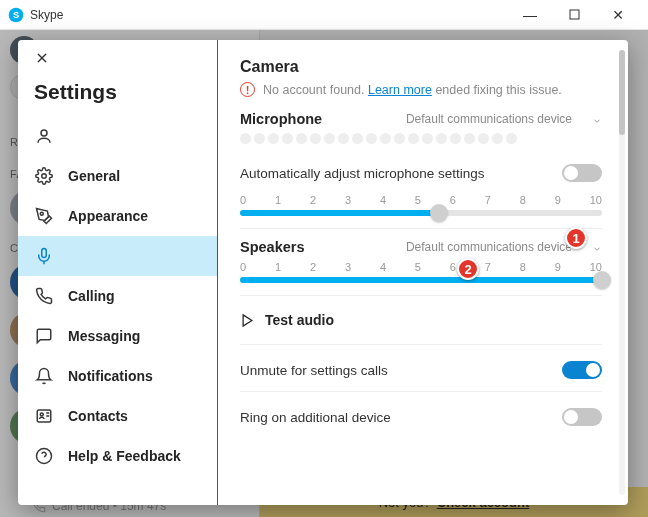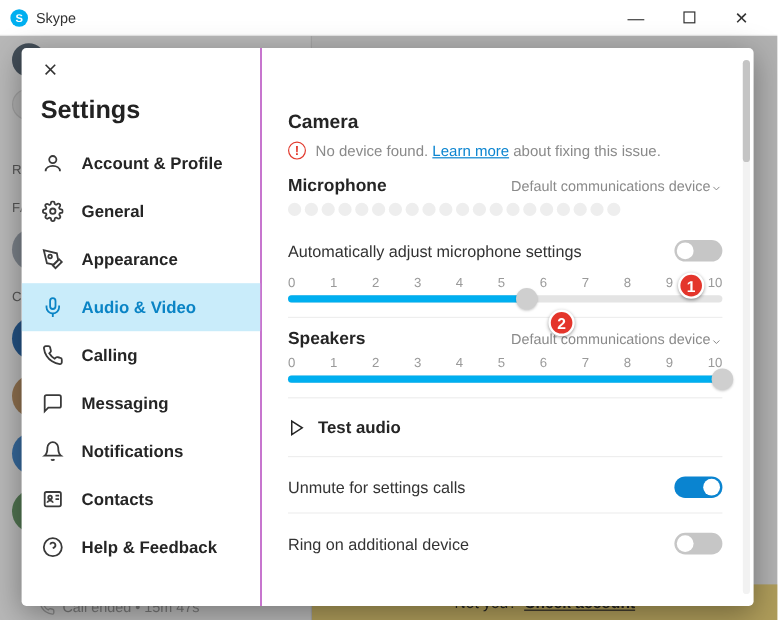--- a/index.html
+++ b/index.html
@@ -33,28 +33,28 @@
 .settings-sidebar { width:200px; border-right:1px solid #a21caf; overflow:hidden; }
 .close-x { width:36px; height:36px; display:flex; align-items:center; justify-content:center; margin-left:6px; }
 .settings-title { font-size:21px; font-weight:700; color:#222; padding:4px 16px 12px; }
 .nav-item { display:flex; align-items:center; gap:14px; padding:10px 16px; font-size:14px; font-weight:600; color:#252525; cursor:pointer; }
 .nav-item.selected { background:#c9ecfa; color:#0a84c5; }
 .nav-item .ic { width:20px; height:20px; display:flex; align-items:center; justify-content:center; }
 .nav-item .ic svg { stroke:#3a3a3a; }
 .nav-item.selected .ic svg { stroke:#0a84c5; }
 
 .settings-content { flex:1; padding:18px 26px 10px 22px; overflow:hidden; position:relative; font-size:13.5px; color:#333; }
-.sec-title { font-size:16px; font-weight:700; margin-bottom:6px; color:#252525;margin-top:36px; }
+.sec-title { font-size:16px; font-weight:700; margin-bottom:6px; color:#252525; }
 .warn-row { display:flex; align-items:center; gap:8px; font-size:12.5px; color:#8a8a8a; margin-bottom:14px; }
 .warn-row .warn-ico { width:15px; height:15px; border:1.5px solid #e23b2e; border-radius:50%; color:#e23b2e; display:flex; align-items:center; justify-content:center; font-size:11px; font-weight:700; }
 .warn-row a { color:#0a84d0; text-decoration:underline; }
 .cat-label { font-size:11px; color:#9a9a9a; letter-spacing:1px; font-weight:600; margin:6px 0 10px; }
 .row-title { display:flex; align-items:center; justify-content:space-between; margin-bottom:6px; }
 .row-title .lbl { font-size:14.5px; color:#252525; font-weight:600; }
-.dev-sel { font-size:12px; color:#8a8a8a; display:flex; align-items:flex-end; gap:0; }
+.dev-sel { font-size:12px; color:#8a8a8a; display:flex; align-items:flex-end; gap:20px; }
 .dots { display:flex; gap:3px; margin:6px 0 10px; }
 .dots span { width:11px; height:11px; border-radius:50%; background:#eeeeee; }
 
 .switch-row { display:flex; align-items:center; justify-content:space-between; padding:10px 0;gap:45px; }
 .switch-row .sl { font-size:13.5px; color:#333; }
 .toggle { width:40px; height:18px; border-radius:10px; background:#c6c6c6; position:relative; }
 .toggle .knob { position:absolute; width:14px; height:14px; background:#fff; border-radius:50%; top:2px; left:2px; }
 .toggle.on { background:#0a84d0; }
 .toggle.on .knob { left:auto; right:2px; }
 
@@ -152,21 +152,20 @@
     </div>
     <div class="settings-title">Settings</div>
 
     <div class="nav-item">
       <span class="ic">
           <svg width="18" height="18" viewBox="0 0 24 24" fill="none" stroke-width="2">
             <circle cx="12" cy="8" r="4"></circle>
             <path d="M4 21c0-4 4-6 8-6s8 2 8 6"></path>
           </svg>
         </span>
-      <span>Account &amp; Profile</span>
     </div>
     <div class="nav-item">
       <span class="ic">
           <svg width="18" height="18" viewBox="0 0 24 24" fill="none" stroke-width="2">
             <circle cx="12" cy="12" r="3"></circle>
             <path d="M19.4 15a1.65 1.65 0 0 0 .33 1.82l.06.06a2 2 0 1 1-2.83 2.83l-.06-.06a1.65 1.65 0 0 0-1.82-.33 1.65 1.65 0 0 0-1 1.51V21a2 2 0 1 1-4 0v-.09a1.65 1.65 0 0 0-1-1.51 1.65 1.65 0 0 0-1.82.33l-.06.06a2 2 0 1 1-2.83-2.83l.06-.06a1.65 1.65 0 0 0 .33-1.82 1.65 1.65 0 0 0-1.51-1H3a2 2 0 1 1 0-4h.09a1.65 1.65 0 0 0 1.51-1 1.65 1.65 0 0 0-.33-1.82l-.06-.06a2 2 0 1 1 2.83-2.83l.06.06a1.65 1.65 0 0 0 1.82.33h0a1.65 1.65 0 0 0 1-1.51V3a2 2 0 1 1 4 0v.09a1.65 1.65 0 0 0 1 1.51h0a1.65 1.65 0 0 0 1.82-.33l.06-.06a2 2 0 1 1 2.83 2.83l-.06.06a1.65 1.65 0 0 0-.33 1.82v0a1.65 1.65 0 0 0 1.51 1H21a2 2 0 1 1 0 4h-.09a1.65 1.65 0 0 0-1.51 1z"></path>
           </svg>
         </span>
       <span>General</span>
     </div>
@@ -181,21 +180,20 @@
       <span>Appearance</span>
     </div>
     <div class="nav-item selected">
       <span class="ic">
           <svg width="18" height="18" viewBox="0 0 24 24" fill="none" stroke-width="2">
             <rect x="9" y="2" width="6" height="12" rx="3"></rect>
             <path d="M5 10v2a7 7 0 0 0 14 0v-2"></path>
             <line x1="12" y1="19" x2="12" y2="23"></line>
           </svg>
         </span>
-      <span>Audio &amp; Video</span>
     </div>
     <div class="nav-item">
       <span class="ic">
           <svg width="18" height="18" viewBox="0 0 24 24" fill="none" stroke-width="2">
             <path d="M22 16.92v3a2 2 0 0 1-2.18 2 19.79 19.79 0 0 1-8.63-3.07 19.5 19.5 0 0 1-6-6A19.79 19.79 0 0 1 2.12 4.18 2 2 0 0 1 4.11 2h3a2 2 0 0 1 2 1.72c.13.96.36 1.9.7 2.81a2 2 0 0 1-.45 2.11L8.09 9.91a16 16 0 0 0 6 6l1.27-1.27a2 2 0 0 1 2.11-.45c.91.34 1.85.57 2.81.7A2 2 0 0 1 22 16.92z"></path>
           </svg>
         </span>
       <span>Calling</span>
     </div>
     <div class="nav-item">
@@ -235,23 +233,23 @@
         </span>
       <span>Help &amp; Feedback</span>
     </div>
   </div>
 
   <div class="settings-content">
     <div class="sec-title">Camera</div>
     <div class="warn-row">
       <span class="warn-ico">!</span>
       <span>
-        <span>No device found.</span>
+        <span>No account found.</span>
         <a href="#">Learn more</a>
-        <span>about fixing this issue.</span>
+        <span>ended fixing this issue.</span>
       </span>
     </div>
 
 
     <div class="row-title">
       <span class="lbl">Microphone</span>
       <span class="dev-sel">
         <span>Default communications device</span>
         <svg width="10" height="10" viewBox="0 0 24 24" fill="none" stroke="#8a8a8a" stroke-width="2">
             <polyline points="6 9 12 15 18 9"></polyline>

